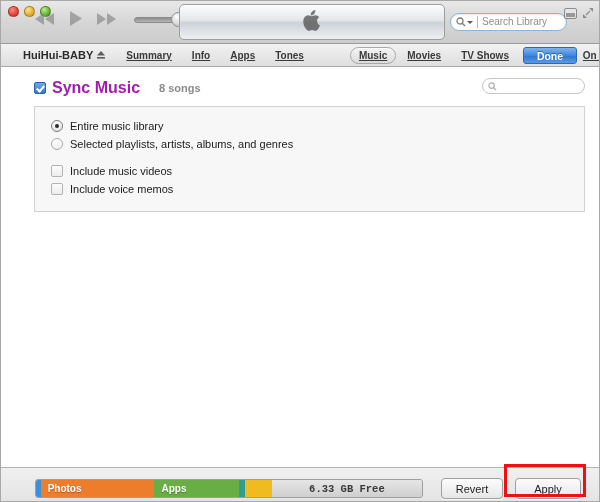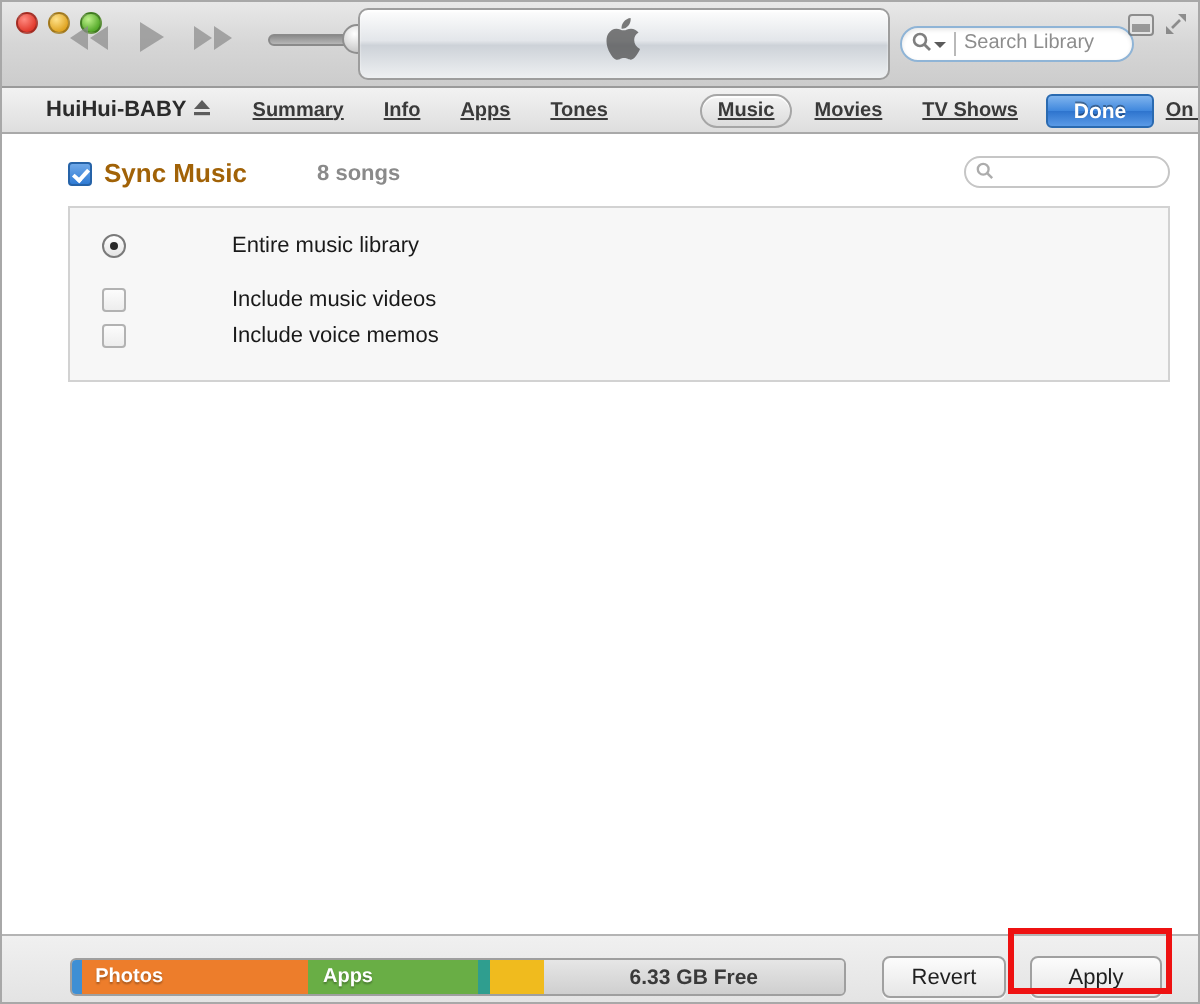--- a/index.html
+++ b/index.html
@@ -225,24 +225,24 @@
   .cbox.checked::after {
     content: "";
     position: absolute;
     left: 3px; top: 1px;
     width: 3px; height: 6px;
     border: solid #ffffff;
     border-width: 0 2px 2px 0;
     transform: rotate(42deg);
   }
   .sync-label {
-    font-size: 13px;
+    font-size: 16px;
     font-weight: bold;
-    color: #a16207;
-    margin-right: 24px;
+    color: #a21caf;
+    margin-right: 8px;
   }
   .sync-count {
     font-size: 11px;
     color: #8a8a8a;
     font-weight: bold;
     padding-left: 11px;
   }
   .content-search {
     position: absolute;
     top: 11px;
@@ -263,21 +263,20 @@
     margin: 0 14px 0 33px;
     background: #f7f7f7;
     border: 1px solid #d2d2d2;
     box-sizing: border-box;
     padding: 10px 0 13px 16px;
   }
   .opt {
     display: flex;
     align-items: center;
     height: 18px;
-    gap: 46px;
   }
   .radio {
     width: 12px;
     height: 12px;
     box-sizing: border-box;
     border-radius: 50%;
     border: 1px solid #a9a9a9;
     background: linear-gradient(to bottom, #ffffff, #efefef);
     margin-right: 7px;
     position: relative;
@@ -344,20 +343,21 @@
   .seg.free {
     flex: 1;
     background: linear-gradient(to bottom, #e6e6e6, #cfcfcf);
     justify-content: center;
   }
   .seg.free .seg-label {
     color: #3a3a3a;
     text-shadow: none;
     padding-left: 0;
     font-size: 10.5px;
+    font-family: Liberation Mono, monospace;
   }
   .btn {
     position: absolute;
     top: 10px;
     height: 21px;
     border-radius: 4px;
     border: 1px solid #a0a0a0;
     background: linear-gradient(to bottom, #fcfcfc, #e6e6e6);
     font-size: 11px;
     color: #1f1f1f;
@@ -493,20 +493,24 @@
       </span>
     </div>
 
     <div class="panel">
 
       <div class="opt">
         <span class="radio on"></span>
         <span class="opt-label">Entire music library</span>
       </div>
 
+      <div class="opt">
+        <span class="radio"></span>
+        <span class="opt-label">Selected playlists, artists, albums, and genres</span>
+      </div>
 
       <div class="gap"></div>
 
       <div class="opt">
         <span class="cbox plain"></span>
         <span class="opt-label">Include music videos</span>
       </div>
 
       <div class="opt">
         <span class="cbox plain"></span>

